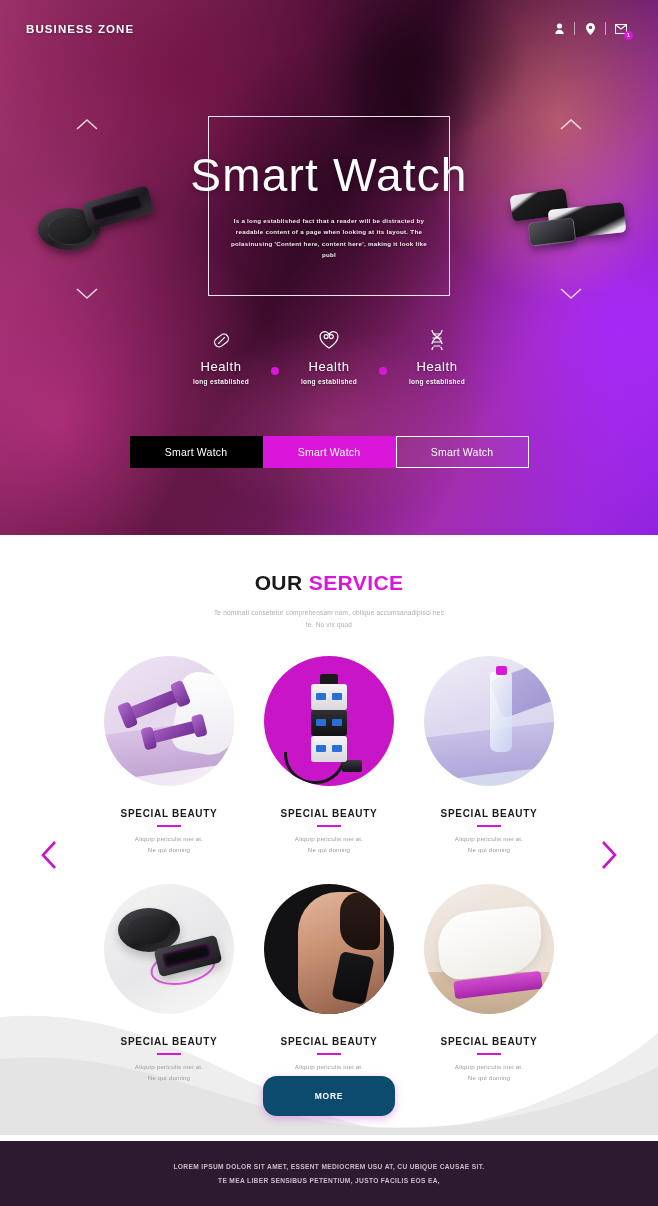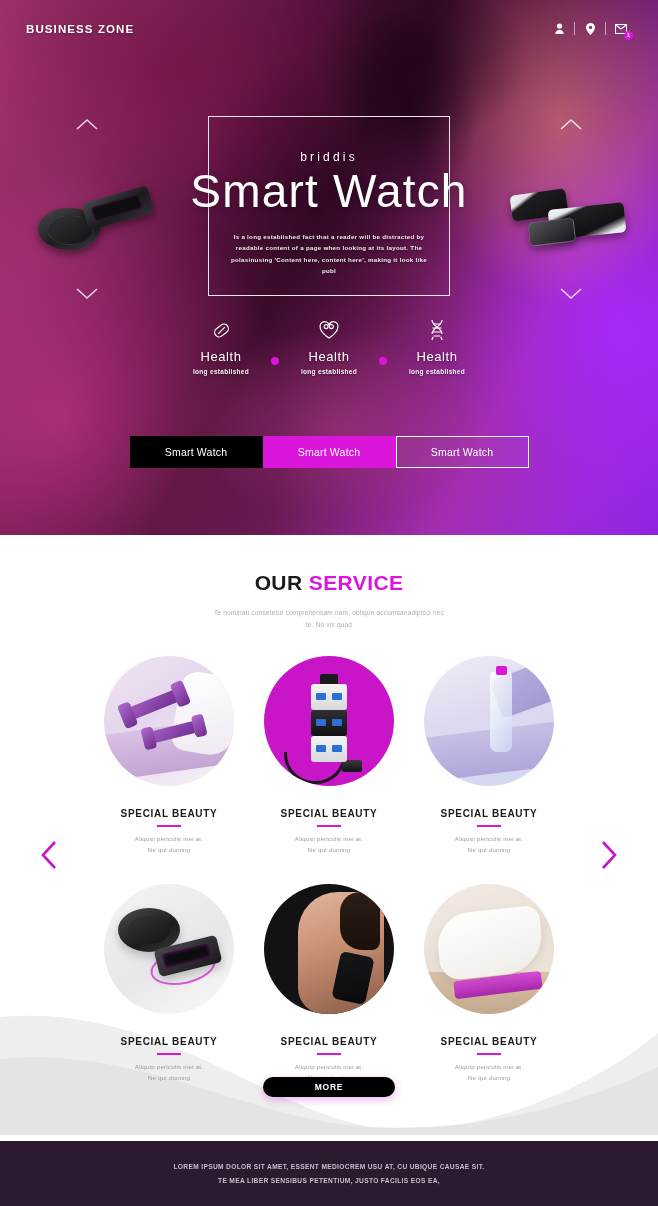--- a/index.html
+++ b/index.html
@@ -156,21 +156,21 @@
   .hero-desc {
     margin:14px auto 0; width:212px;
     color:rgba(255,255,255,.92);
     font-size:6.2px; font-weight:bold;
     line-height:1.85; letter-spacing:.28px;
     text-shadow:0 1px 2px rgba(0,0,0,.4);
   }
 
   
   .features {
-    position:absolute; left:0; right:0; top:317px;
+    position:absolute; left:0; right:0; top:327px;
     display:flex; align-items:flex-start; justify-content:center;
     z-index:10;
   }
   .feat { width:84px; text-align:center; color:#fff; }
   .feat-icon { height:26px; display:flex; align-items:center; justify-content:center; margin-bottom:6px; }
   .feat-title {
     font-size:13px; font-weight:300; letter-spacing:.6px;
     text-shadow:0 1px 3px rgba(0,0,0,.4);
   }
   .feat-sub {
@@ -315,22 +315,22 @@
 
   .carousel-arrow {
     position:absolute; top:840px; z-index:5; cursor:pointer; color:#c815c8;
   }
   .ca-left  { left:40px; }
   .ca-right { right:40px; }
 
   .more-wrap { position:absolute; left:0; right:0; top:1076px; text-align:center; z-index:5; }
   .more-btn {
     display:inline-flex; align-items:center; justify-content:center;
-    width:132px; height:20px; border-radius:14px;
-    background:#000000; color:#fff; font-size:8.5px; font-weight:bold;
+    width:132px; height:40px; border-radius:14px;
+    background:#0c4a6e; color:#fff; font-size:8.5px; font-weight:bold;
     letter-spacing:.8px; cursor:pointer;
     box-shadow:0 3px 9px rgba(200,21,200,.3);
   }
 
   
   .footer {
     position:absolute; left:0; bottom:0;
     width:658px; height:65px;
     background:#2b1a30;
     display:flex; align-items:center; justify-content:center;
@@ -403,21 +403,20 @@
   </div>
   <div class="prod prod-right">
     <div class="band band-a"></div>
     <div class="band band-b"></div>
     <div class="band band-c"></div>
   </div>
 
   <div class="hero-frame"></div>
 
   <div class="hero-center">
-    <div class="hero-eyebrow">briddis</div>
     <h1 class="hero-title">Smart Watch</h1>
     <p class="hero-desc">Is a long established fact that a reader will be distracted by readable content of a page when looking at its layout. The polasinusing 'Content here, content here', making it look like publ</p>
   </div>
 
   <div class="features">
     <div class="feat">
       <div class="feat-icon">
         <svg width="21" height="21" viewBox="0 0 21 21">
             <rect x="3" y="6" width="15" height="9" rx="4.5" fill="none" stroke="#fff" stroke-width="1.2" transform="rotate(-38 10.5 10.5)"></rect>
             <path d="M7.2 13.8l6.6-6.6" stroke="#fff" stroke-width="1.2"></path>

